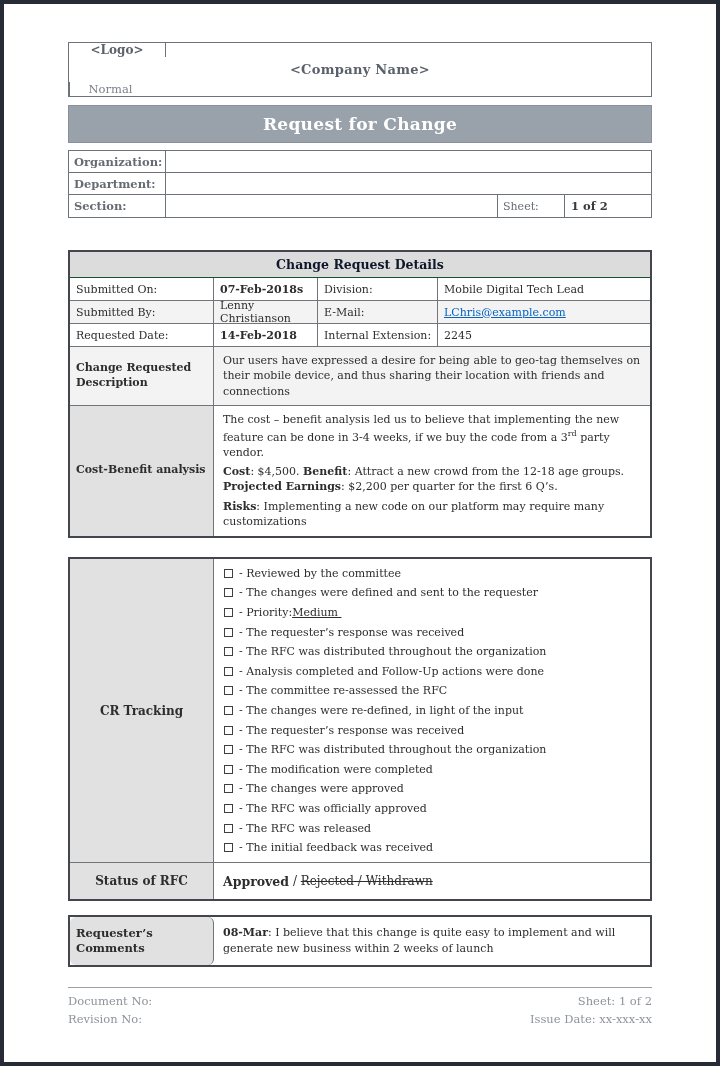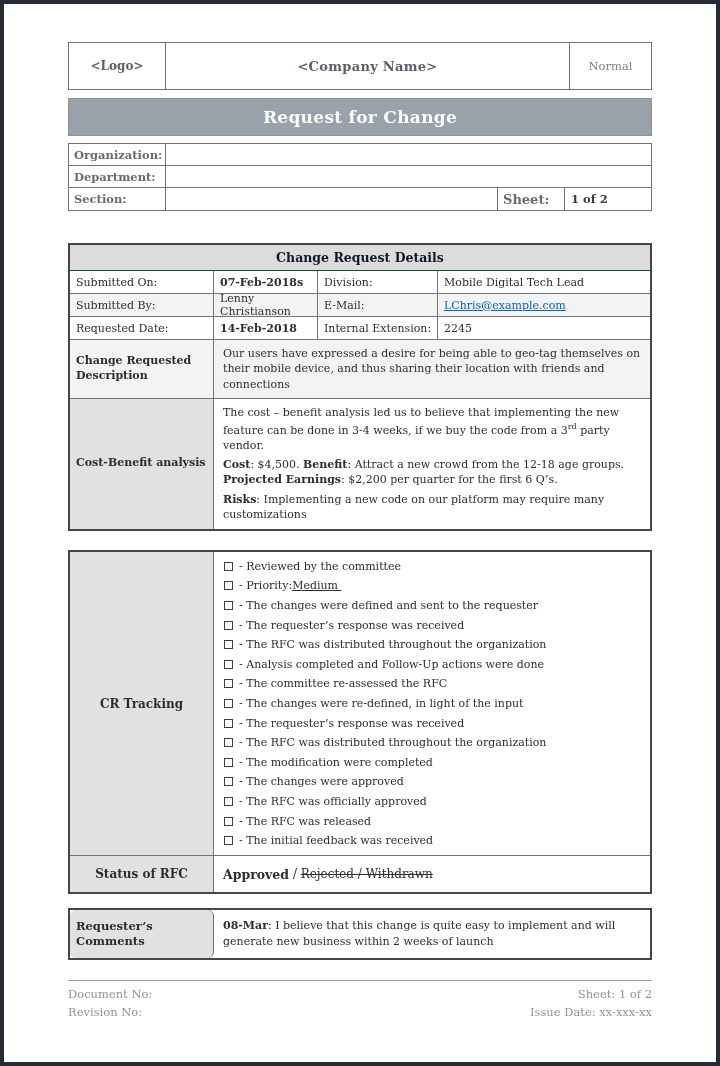--- a/index.html
+++ b/index.html
@@ -7,21 +7,21 @@
   body {
     width: 720px; height: 1066px;
     border: 4px solid #262b36;
     font-family: "DejaVu Serif", "Liberation Serif", serif;
     color: #2d2d2d;
     overflow: hidden;
   }
   .content { padding: 38px 64px 0 64px; }
 
   
-  .masthead { display: flex; border: 1px solid #6e737b; height: 48px; }
+  .masthead { display: flex; border: 1px solid #6e737b; height: 55px; flex-direction: column; }
   .masthead > div { display: flex; align-items: center; justify-content: center; }
   .mh-logo { width: 97px; border-right: 1px solid #6e737b; font-weight: bold; font-size: 12px; color: #5b616b; }
   .mh-company { flex: 1; font-weight: bold; font-size: 13px; color: #5b616b; letter-spacing: .3px; }
   .mh-mode { width: 82px; border-left: 1px solid #6e737b; font-size: 11.5px; color: #7d828a; }
 
   
   .banner {
     margin-top: 8px; height: 38px; background: #99a1ab;
     border: 1px solid #8a919c;
     display: flex; align-items: center; justify-content: center;
@@ -29,21 +29,21 @@
   }
 
   
   .org-table { margin-top: 7px; border: 1px solid #6e737b; }
   .org-row { display: flex; height: 22px; border-bottom: 1px solid #6e737b; }
   .org-row:last-child { border-bottom: none; }
   .org-label { width: 97px; border-right: 1px solid #6e737b; display: flex; align-items: center;
                padding-left: 5px; font-weight: bold; font-size: 11.5px; color: #676c73; }
   .org-value { flex: 1; }
   .org-sheet-label { width: 67px; border-left: 1px solid #6e737b; display: flex; align-items: center;
-                     padding-left: 5px; font-weight: bold; font-size: 13px; color: #676c73; }
+                     padding-left: 5px; font-weight: normal; font-size: 11px; color: #676c73; }
   .org-sheet-value { width: 87px; border-left: 1px solid #6e737b; display: flex; align-items: center;
                      padding-left: 6px; font-weight: bold; font-size: 11.5px; color: #3a3a3a; }
 
   
   .tbl { border: 2px solid #43464d; }
   .tbl-caption { height: 26px; background: #dcdcdc; border-bottom: 1px solid #14532d;
                  display: flex; align-items: center; justify-content: center;
                  font-weight: bold; font-size: 12.5px; color: #0f172a; }
 
   
@@ -177,26 +177,26 @@
 
     <div class="t-row">
       <div class="t-label">CR Tracking</div>
       <div class="t-body">
         <div class="cl-row">
             <span class="cb"></span>
             <span>- Reviewed by the committee</span>
           </div>
         <div class="cl-row">
             <span class="cb"></span>
+            <span>- The changes were defined and sent to the requester</span>
+          </div>
+        <div class="cl-row">
+            <span class="cb"></span>
             <span>- Priority: </span>
             <span class="ul">Medium </span>
-          </div>
-        <div class="cl-row">
-            <span class="cb"></span>
-            <span>- The changes were defined and sent to the requester</span>
           </div>
         <div class="cl-row">
             <span class="cb"></span>
             <span>- The requester’s response was received</span>
           </div>
         <div class="cl-row">
             <span class="cb"></span>
             <span>- The RFC was distributed throughout the organization</span>
           </div>
         <div class="cl-row">

